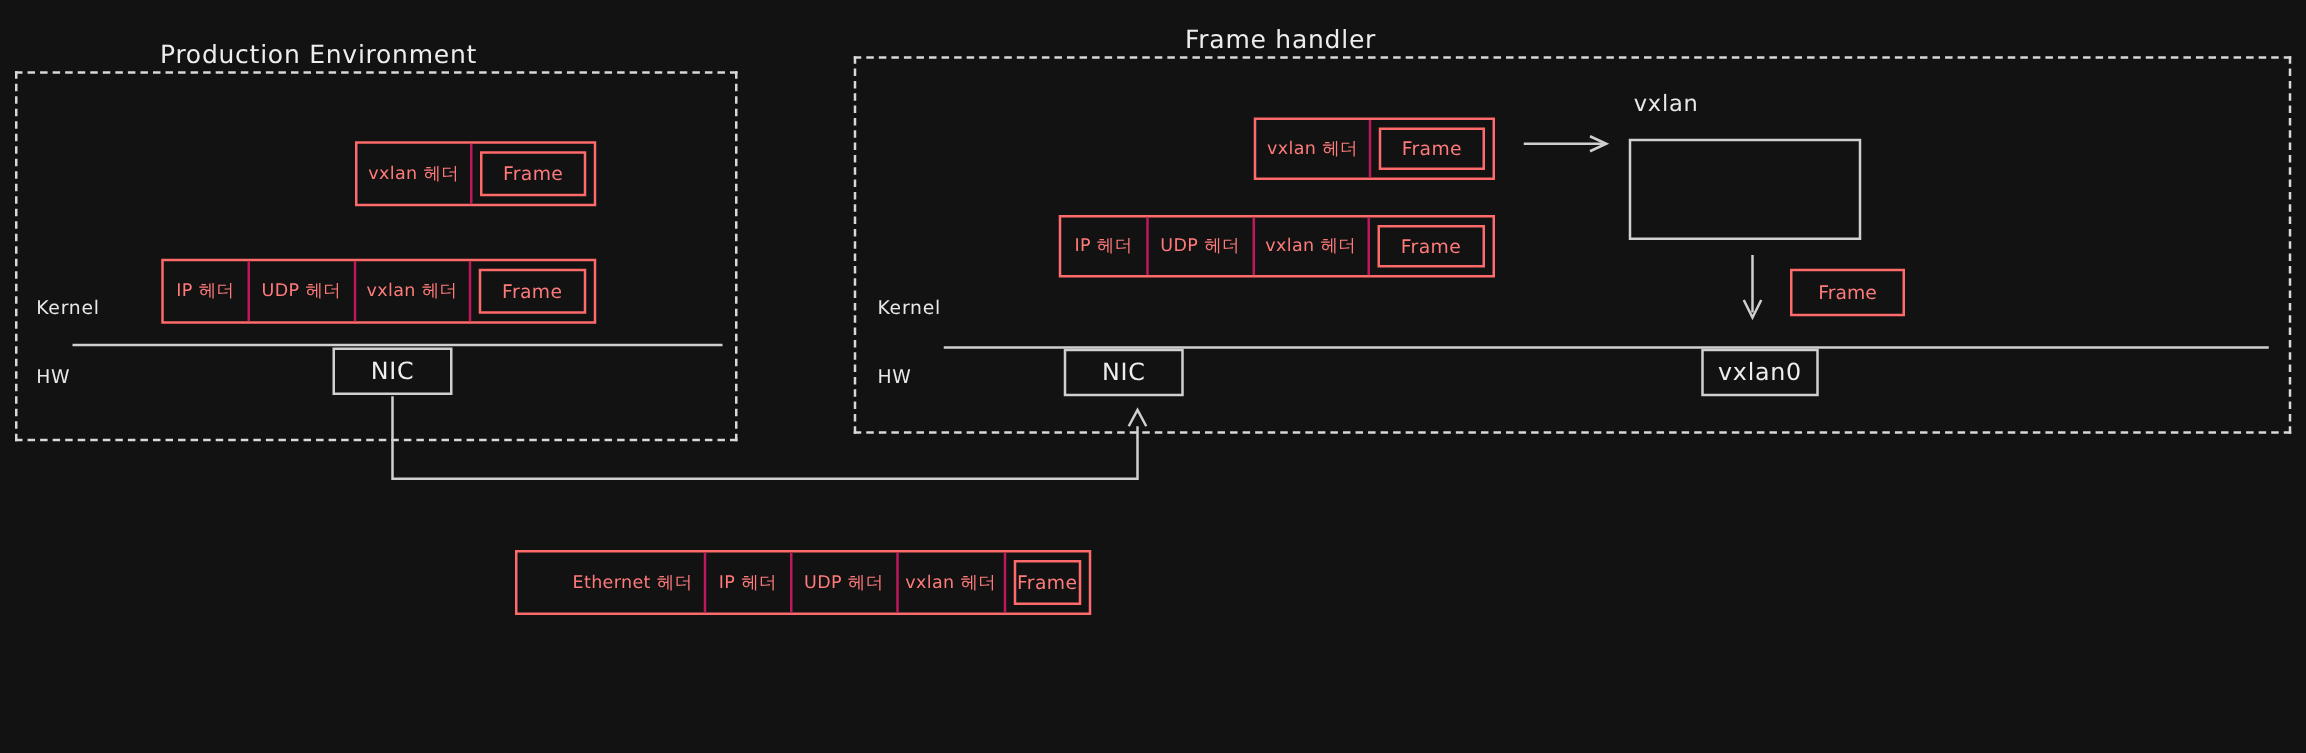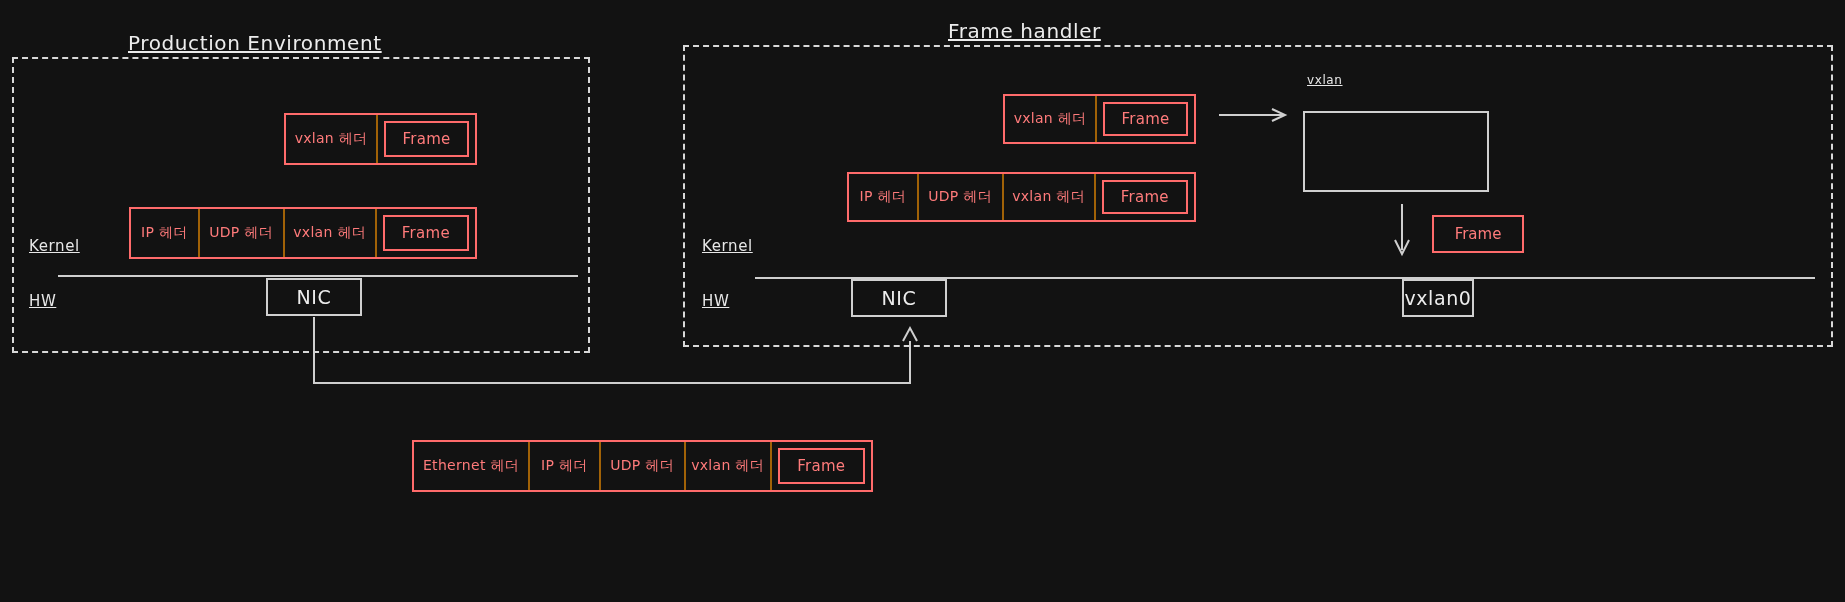--- a/index.html
+++ b/index.html
@@ -18,32 +18,31 @@
     overflow: hidden;
   }
 
   
   .label {
     position: absolute;
     color: #f0f0f0;
     font-family: "DejaVu Sans", sans-serif;
     white-space: nowrap;
     letter-spacing: 0.6px;
-    text-decoration: underline;
   }
   .title {
     font-size: 20px;
     color: #ededed;
   }
   .layer-label {
     font-size: 15px;
     color: #e8e8e8;
   }
   .small-label {
-    font-size: 12px;
+    font-size: 18px;
     color: #e8e8e8;
   }
 
   
   .group-box {
     position: absolute;
     border: 2px dashed #d8d8d8;
     box-sizing: border-box;
     background: transparent;
   }
@@ -56,21 +55,21 @@
     box-sizing: border-box;
     background: transparent;
   }
   .packet .seg {
     display: flex;
     align-items: center;
     justify-content: center;
     color: #ff7b7b;
     font-size: 14px;
     box-sizing: border-box;
-    border-right: 2px solid #a16207;
+    border-right: 2px solid #be185d;
     padding: 12px 10px;
     white-space: nowrap;
     letter-spacing: 0.3px;
   }
   .packet .seg:last-child {
     border-right: none;
   }
   .packet .seg.frame-seg {
     padding: 6px;
   }
@@ -187,24 +186,24 @@
   </div>
 
   <div class="label small-label" style="left:1307px; top:73px;">vxlan</div>
 
   <div class="wbox empty" style="left:1303px; top:111px; width:186px; height:81px;"></div>
 
   <div class="frame-box" style="left:1432px; top:215px; width:92px; height:38px;">Frame</div>
 
   <div class="wbox" style="left:851px; top:279px; width:96px; height:38px;">NIC</div>
 
-  <div class="wbox" style="left:1361px; top:279px; width:72px; height:38px;margin-left:41px;">vxlan0</div>
+  <div class="wbox" style="left:1361px; top:279px; width:94px; height:38px;">vxlan0</div>
 
   <div class="packet" style="left:412px; top:440px; width:461px; height:52px;">
-    <div class="seg" style="width:116px;">Ethernet 헤더</div>
+    <div class="seg" style="width:116px;margin-left:35px;">Ethernet 헤더</div>
     <div class="seg" style="width:72px;">IP 헤더</div>
     <div class="seg" style="width:85px;">UDP 헤더</div>
     <div class="seg" style="width:86px;">vxlan 헤더</div>
     <div class="seg frame-seg" style="width:102px;">
       <div class="frame-inner">Frame</div>
     </div>
   </div>
 
   <svg class="overlay" viewBox="0 0 1845 602" xmlns="http://www.w3.org/2000/svg">
 

